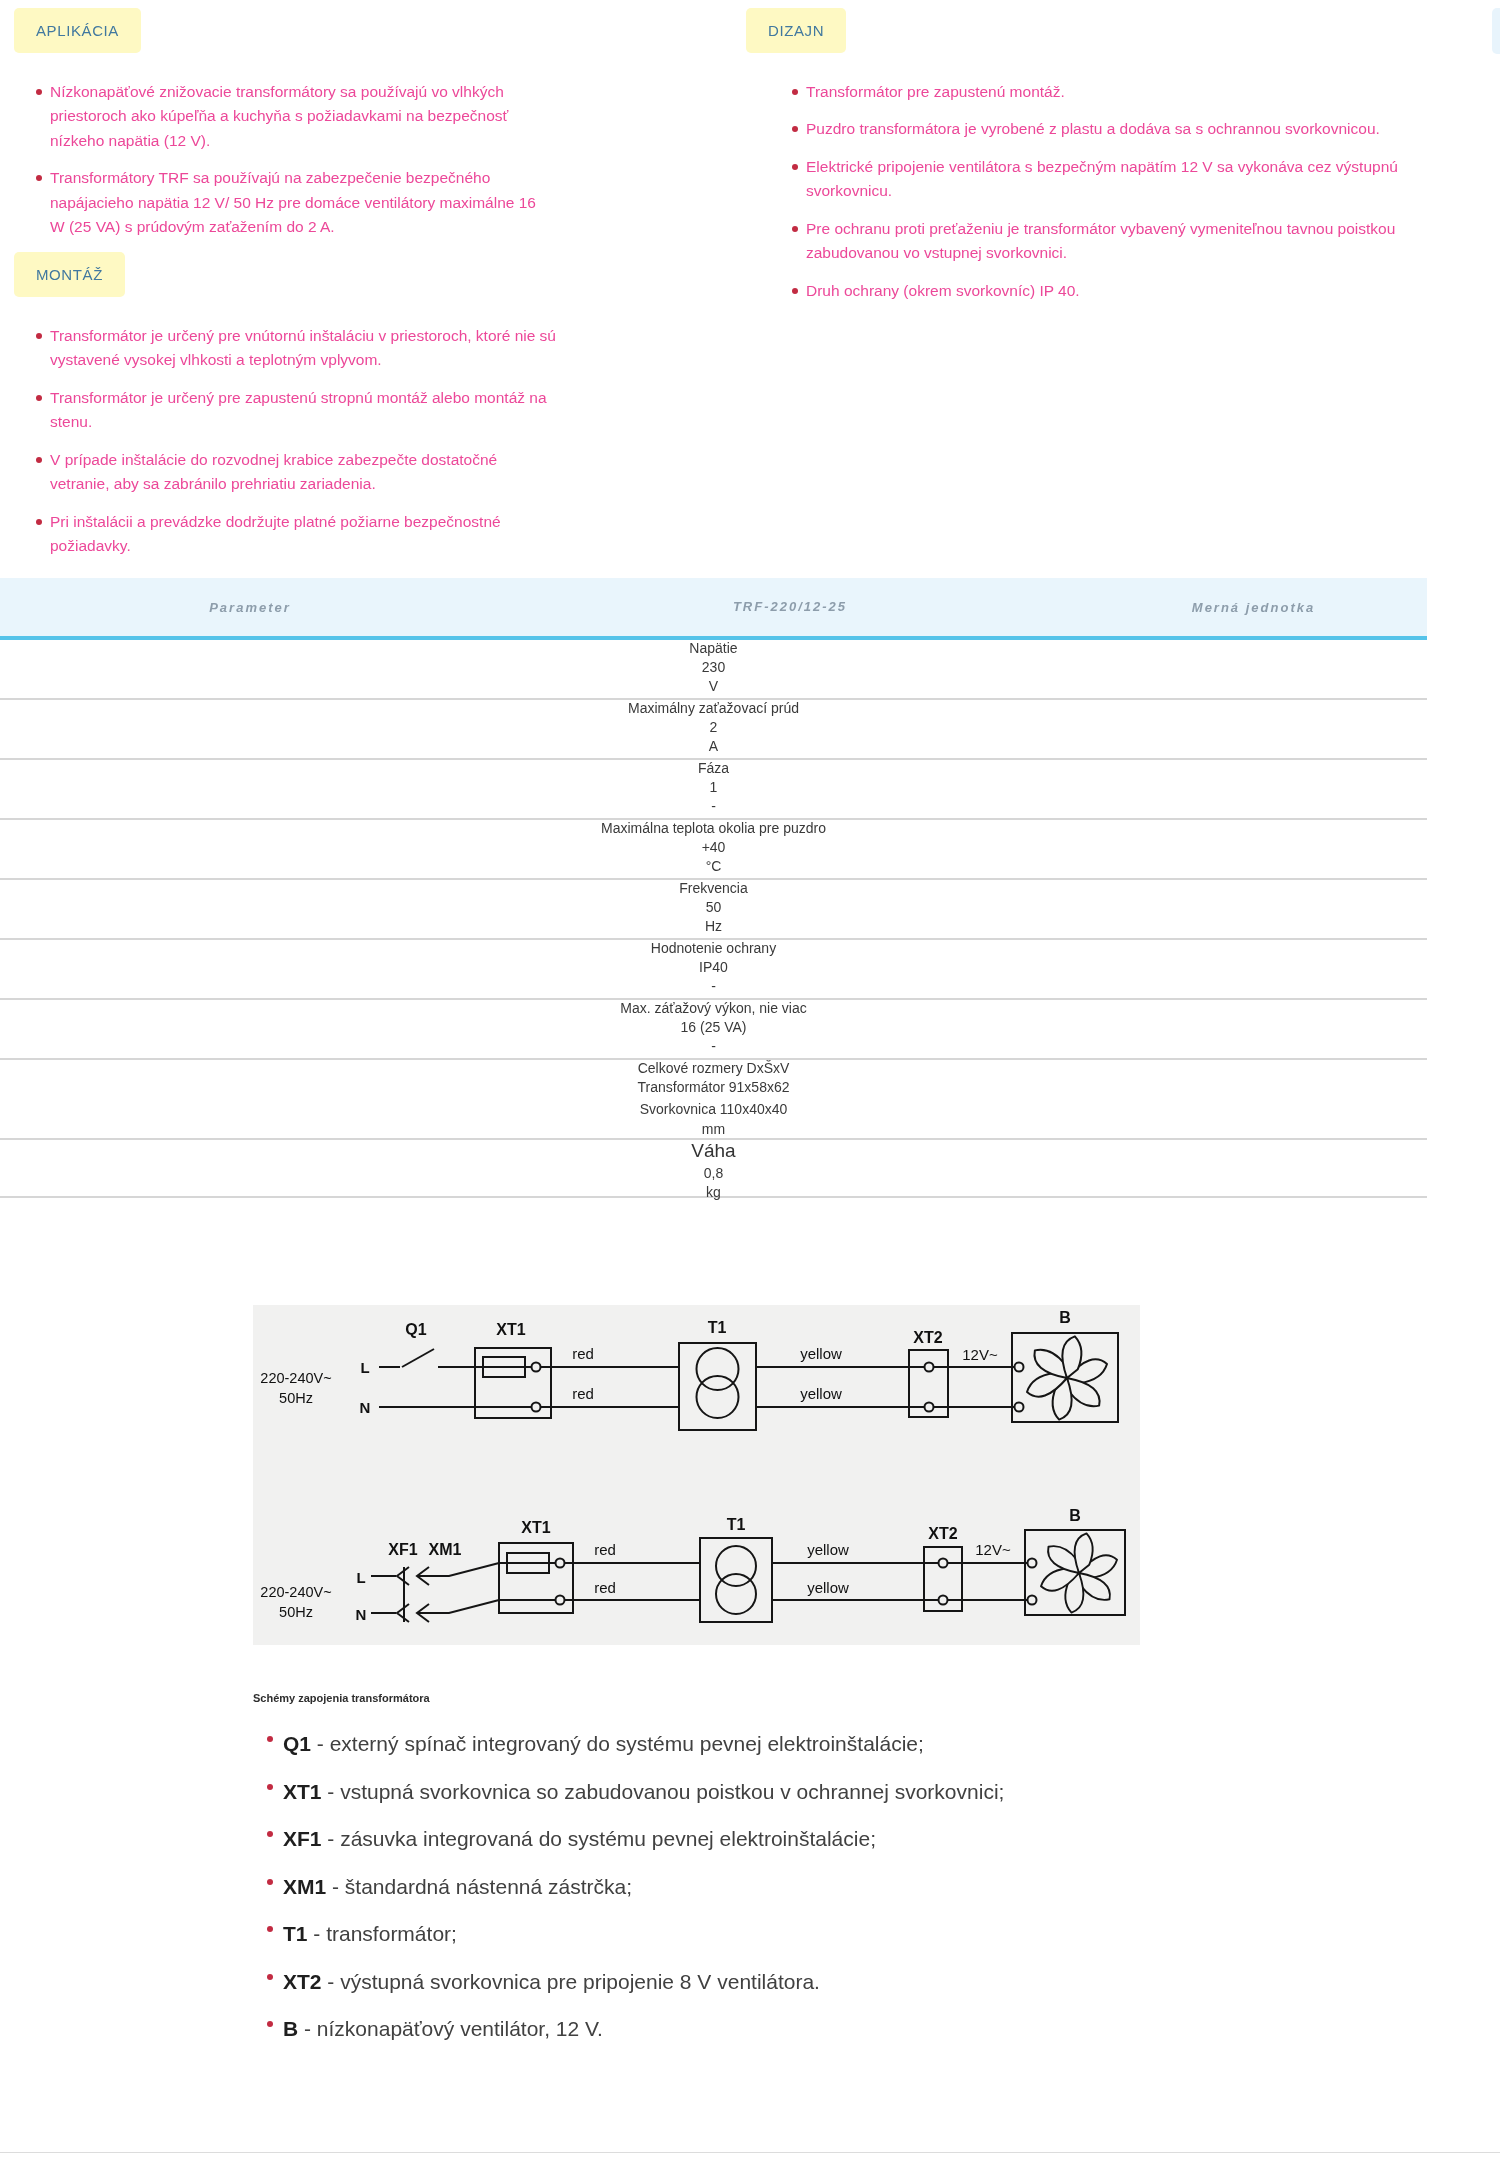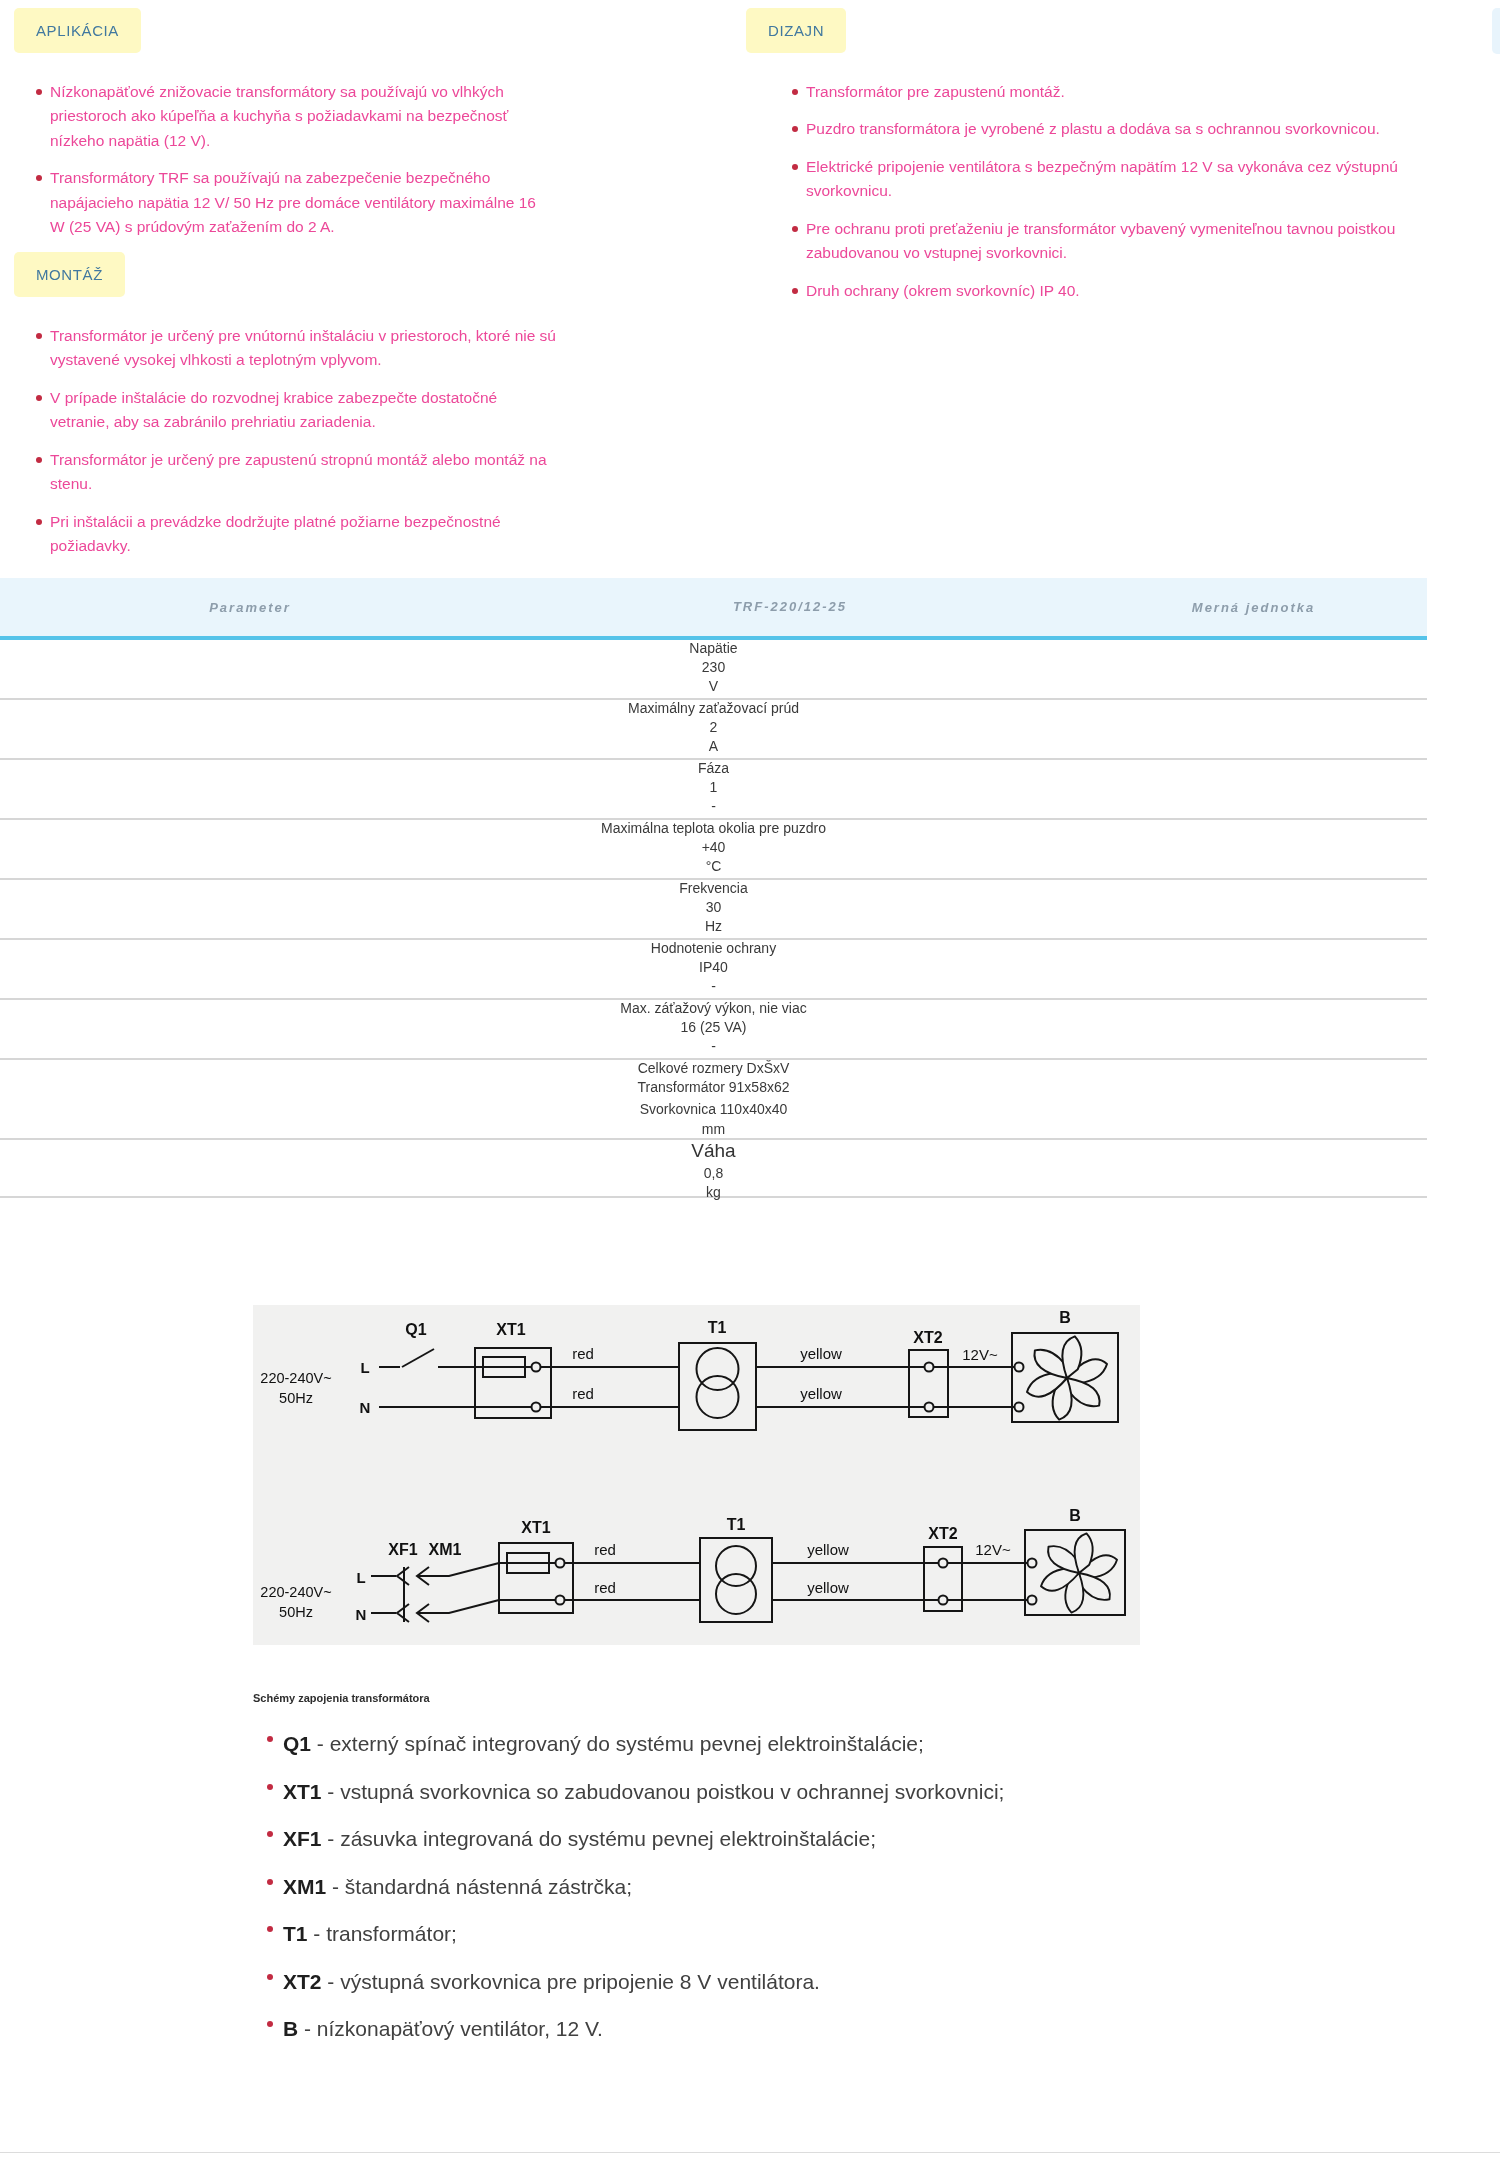--- a/index.html
+++ b/index.html
@@ -77,22 +77,22 @@
     <li>Druh ochrany (okrem svorkovníc) IP 40.</li>
   </ul>
 </div>
 
 <div class="badge-sliver"></div>
 
 <div class="sec-montaz">
   <span class="badge">MONTÁŽ</span>
   <ul class="bullets">
     <li>Transformátor je určený pre vnútornú inštaláciu v priestoroch, ktoré nie sú vystavené vysokej vlhkosti a teplotným vplyvom.</li>
+    <li>Transformátor je určený pre zapustenú stropnú montáž alebo montáž na stenu.</li>
     <li>V prípade inštalácie do rozvodnej krabice zabezpečte dostatočné vetranie, aby sa zabránilo prehriatiu zariadenia.</li>
-    <li>Transformátor je určený pre zapustenú stropnú montáž alebo montáž na stenu.</li>
     <li>Pri inštalácii a prevádzke dodržujte platné požiarne bezpečnostné požiadavky.</li>
     <li>Neinštalujte transformátory nad vykurovacie zariadenia.</li>
   </ul>
 </div>
 
 <div class="spec-table">
   <div class="t-head">
     <div class="c c1">Parameter</div>
     <div class="c c2">TRF-220/12-25</div>
     <div class="c c3">Merná jednotka</div>
@@ -112,21 +112,21 @@
     <div class="c c2">1</div>
     <div class="c c3">-</div>
   </div>
   <div class="t-row h60">
     <div class="c c1">Maximálna teplota okolia pre puzdro</div>
     <div class="c c2">+40</div>
     <div class="c c3">°C</div>
   </div>
   <div class="t-row h60">
     <div class="c c1">Frekvencia</div>
-    <div class="c c2">30</div>
+    <div class="c c2">50</div>
     <div class="c c3">Hz</div>
   </div>
   <div class="t-row h60">
     <div class="c c1">Hodnotenie ochrany</div>
     <div class="c c2">IP40</div>
     <div class="c c3">-</div>
   </div>
   <div class="t-row h60">
     <div class="c c1">Max. záťažový výkon, nie viac</div>
     <div class="c c2">16 (25 VA)</div>

